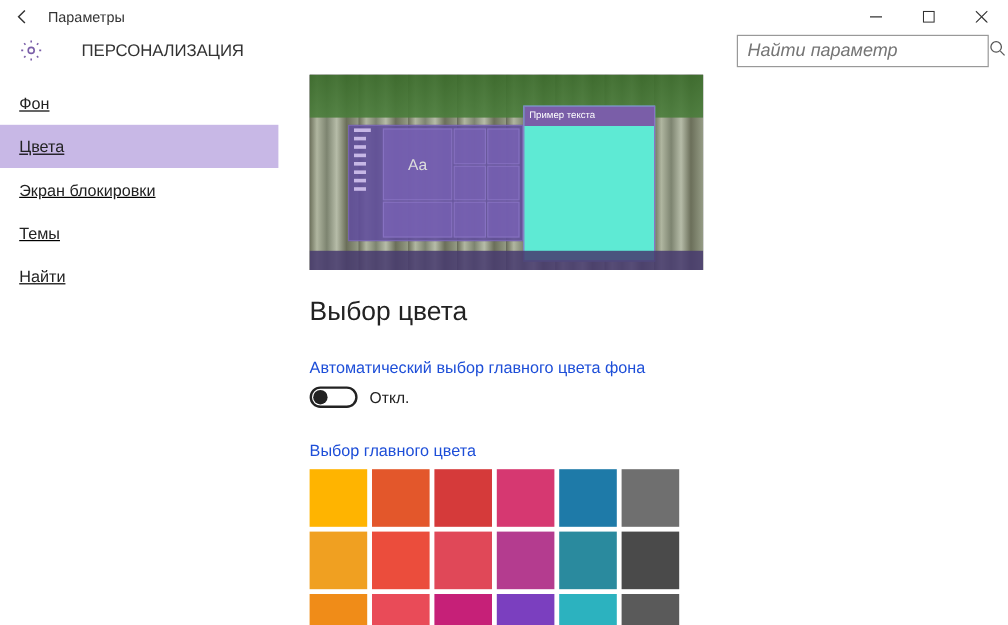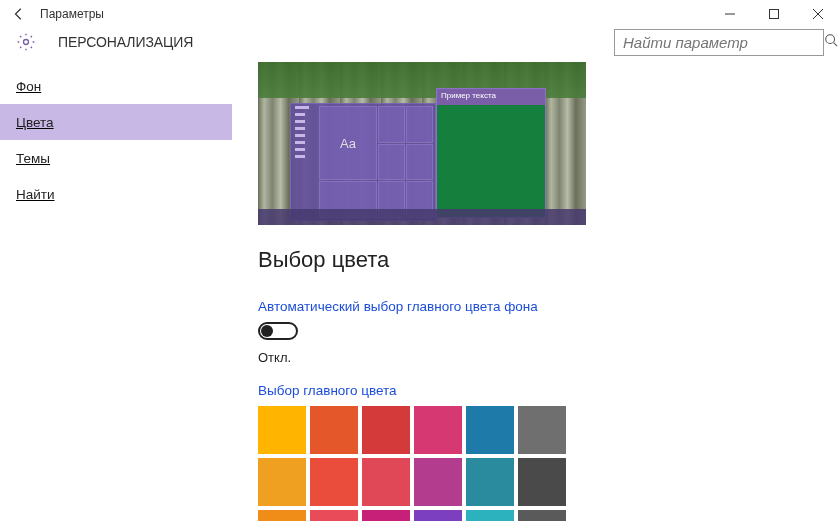--- a/index.html
+++ b/index.html
@@ -9,21 +9,21 @@
   
   .titlebar { height: 28px; display: flex; align-items: center; padding-left: 10px; position: relative; }
   .back-btn { width: 18px; height: 18px; display:flex; align-items:center; justify-content:center; cursor:pointer; }
   .titlebar-title { font-size: 12px; color: #333; margin-left: 12px; }
   .win-controls { position: absolute; right: 0; top: 0; display: flex; }
   .win-btn { width: 44px; height: 28px; display:flex; align-items:center; justify-content:center; cursor:pointer; }
   .win-btn svg { width: 10px; height: 10px; }
 
   
   .header { height: 34px; display: flex; align-items: center; padding: 0 16px 6px 16px; justify-content: space-between; }
-  .header-left { display: flex; align-items: center; gap: 22px; text-align: center; }
+  .header-left { display: flex; align-items: center; gap: 32px; text-align: center; }
   .gear-icon { color: #7a5ea8; display:flex; }
   .header-title { font-size: 14px; letter-spacing: -0.1px; color: #333; }
   .searchbox { width: 210px; height: 27px; border: 1px solid #999; background: #fff; display:flex; align-items:center; padding: 0 6px 0 8px; }
   .searchbox input { border:none; outline:none; flex:1; font-size:15px; font-style: italic; color:#ec4899; background:transparent; }
   .searchbox .sicon { color:#555; }
 
   .body { flex: 1; display: flex; overflow: hidden; }
 
   
   .sidebar { width: 232px; background: #fff; padding-top: 6px; text-decoration: underline; }
@@ -32,35 +32,35 @@
 
   
   .content { flex:1; padding: 0 20px 0 26px; overflow:hidden; }
 
   
   .preview { width: 328px; height: 163px; position:relative; background:#3f3f3f; margin-bottom: 22px; overflow:hidden; }
   .forest { position:absolute; inset:0; display:flex; }
   .trunk { flex:1; background: linear-gradient(90deg,#6b6f5a 0%, #b0b6a0 15%, #7d8470 35%, #b6bca8 55%, #6b6f5a 75%, #959c85 100%); position:relative; }
   .forest::after { content:""; position:absolute; top:0;left:0;right:0; height:36px; background: linear-gradient(#3a6b2a, #4a7d3b); opacity:0.9; }
   .taskbar { position:absolute; left:0; right:0; bottom:0; height:16px; background: rgba(70,58,110,0.85); }
-  .startmenu { position:absolute; left:32px; bottom:4px; width:146px; height:118px; background: rgba(96,76,156,0.88); border:1px solid rgba(140,120,200,0.5); }
+  .startmenu { position:absolute; left:32px; bottom:24px; width:146px; height:97px; background: rgba(96,76,156,0.88); border:1px solid rgba(140,120,200,0.5); }
   .sm-side { position:absolute; left:0; top:0; width:28px; bottom:0; }
   .sm-side .ln { height:3px; background:#c7b7e6; margin:2px 4px 4px 4px; }
   .sm-side .ln:first-child { width:14px; }
   .sm-side .ln.short { width:10px; }
   .sm-tiles { position:absolute; left:28px; right:2px; top:2px; bottom:2px; display:grid; grid-template-columns: 58px 1fr 1fr; grid-template-rows: 1fr 1fr 1fr; gap:1px; }
   .tile { background: rgba(120,98,180,0.8); border:1px solid rgba(160,140,220,0.4); }
   .tile.big { grid-row: span 2; display:flex; align-items:center; justify-content:center; color:#ddd; font-size:13px; }
-  .window-sample { position:absolute; left:178px; top:26px; width:110px; height:130px; background:#15803d; border:1px solid #8a73c4; }
+  .window-sample { position:absolute; left:178px; top:26px; width:110px; height:130px; background:#5eead4; border:1px solid #8a73c4; }
   .window-sample .wtitle { height:16px; background:#7a5ea8; color:#fff; font-size:8px; padding:2px 4px; }
 
   
   .section-title { font-size: 22px; color:#222; margin-bottom: 26px; font-weight: 400; }
   .subtext { font-size: 13.5px; color:#1d4ed8; margin-bottom: 8px; }
-  .toggle-row { display:flex; align-items:flex-start; gap:10px; margin-bottom: 18px; flex-direction: column; }
+  .toggle-row { display:flex; align-items:center; gap:10px; margin-bottom: 28px; }
   .toggle { width: 40px; height: 18px; border: 2px solid #222; border-radius: 10px; position:relative; cursor:pointer; background:#fff; }
   .toggle .thumb { position:absolute; left:1px; top:1px; width:12px; height:12px; background:#222; border-radius:50%; }
   .toggle-label { font-size:13px; color:#222; }
 
   .swatches { width: 344px; display:grid; grid-template-columns: repeat(6, 48px); grid-auto-rows: 48px; gap: 4px; }
   .swatch { cursor:pointer; }
 </style>
 </head>
 <body>
 
@@ -114,20 +114,23 @@
   </div>
 
   <div class="body">
 
     <div class="sidebar">
       <div class="nav-item">
           <span>Фон</span>
         </div>
       <div class="nav-item active">
           <span>Цвета</span>
+        </div>
+      <div class="nav-item">
+          <span>Экран блокировки</span>
         </div>
       <div class="nav-item">
           <span>Темы</span>
         </div>
       <div class="nav-item">
           <span>Найти</span>
         </div>
     </div>
 
     <div class="content">

